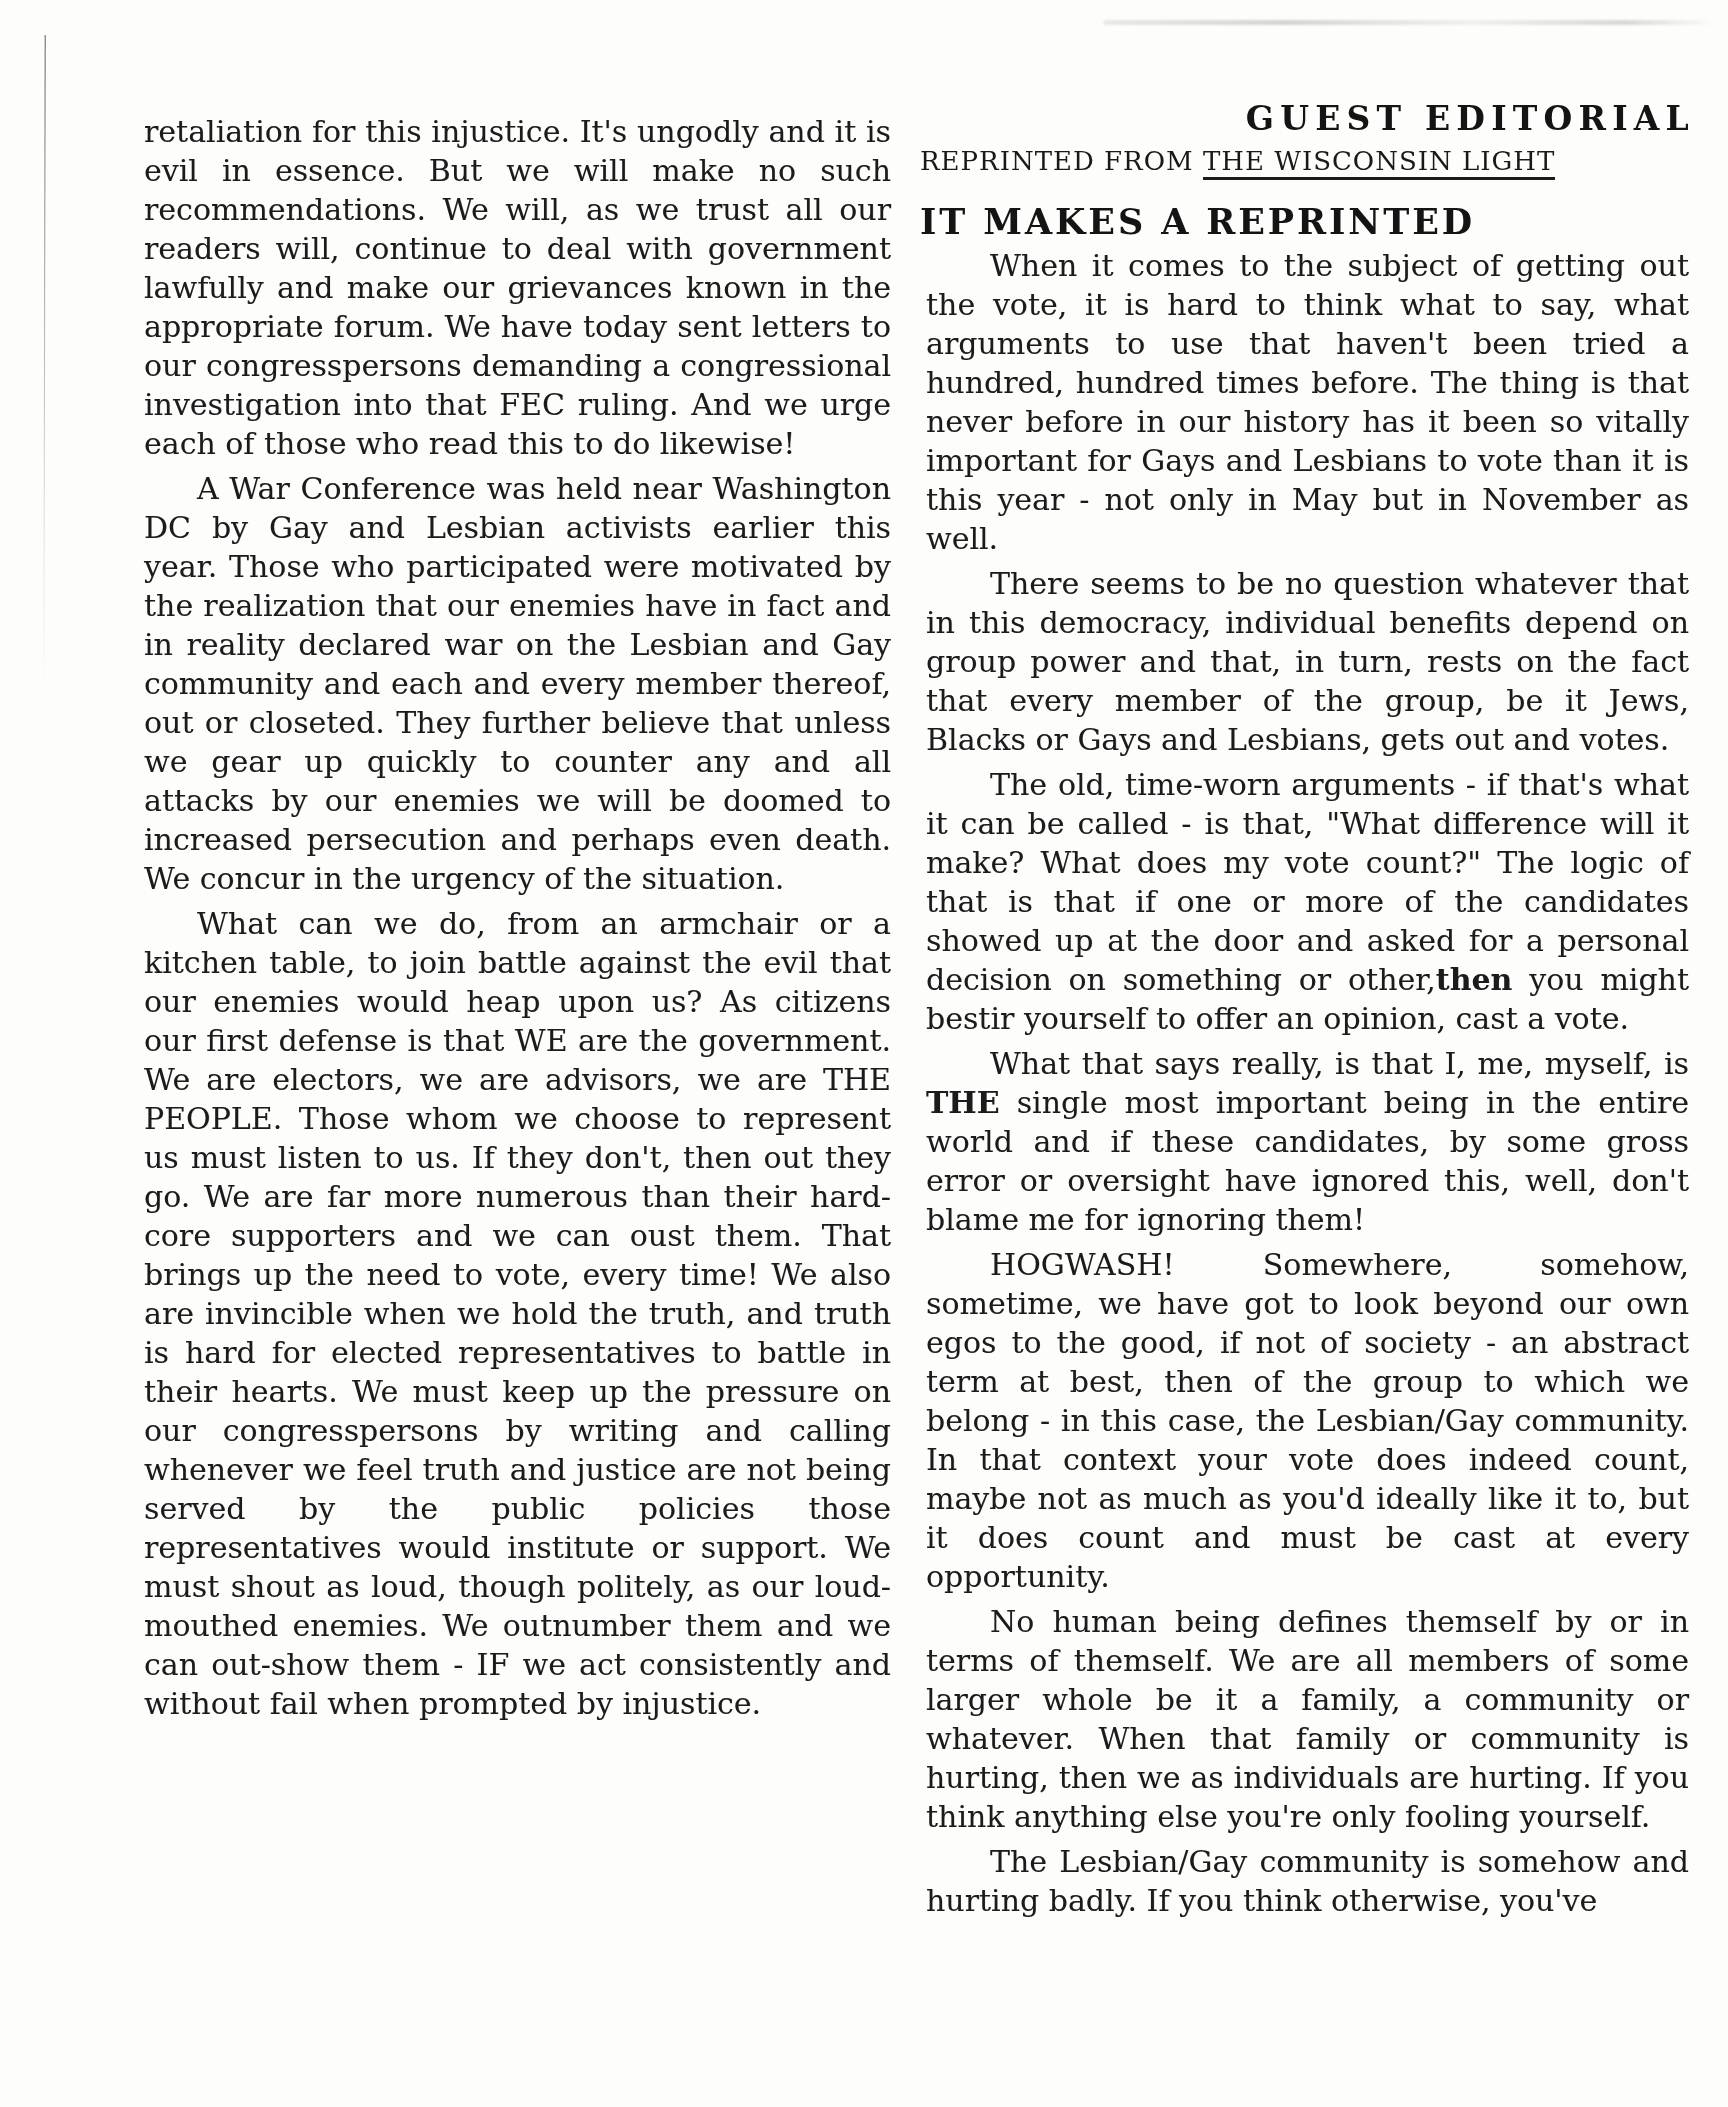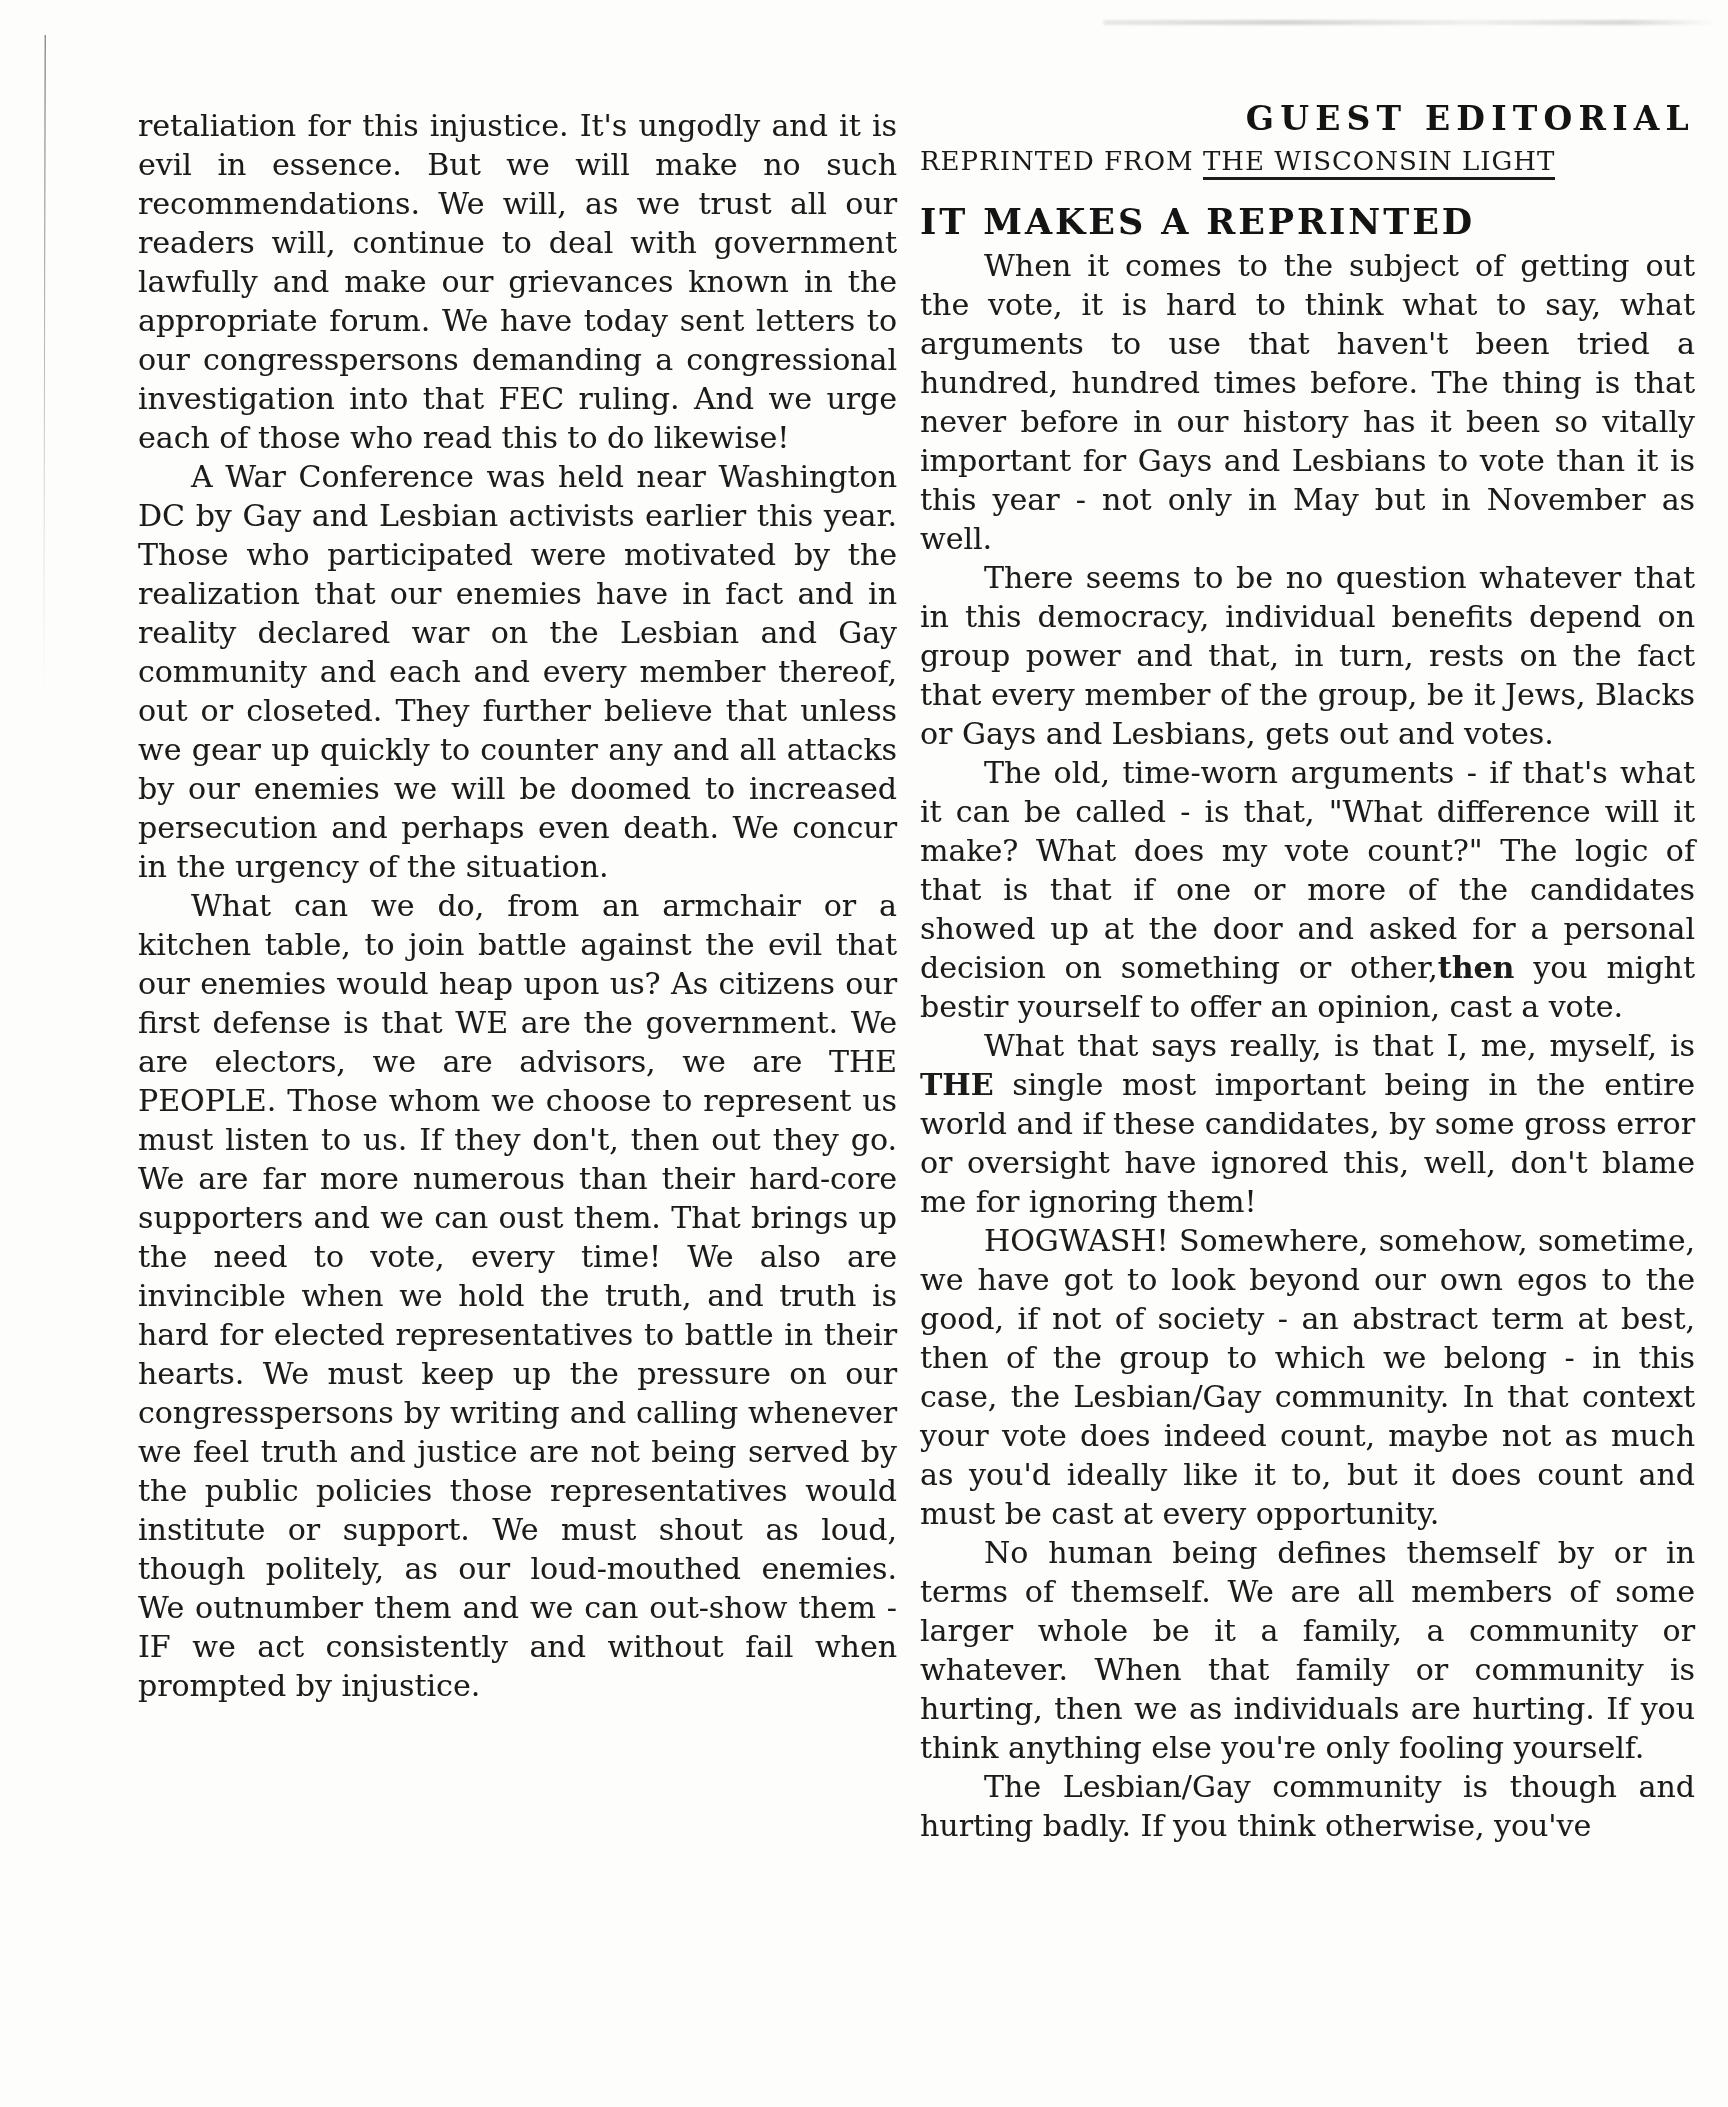--- a/index.html
+++ b/index.html
@@ -28,21 +28,21 @@
       rgba(150,150,150,.12) 60%, rgba(120,120,120,.28) 85%,
       rgba(160,160,160,0));
     border-radius:2.4px; filter:blur(1px);
   }
 
   .col { position:absolute; }
   .col-left  { left:138px;  top:106px; width:759px; }
   .col-right { left:920px; top:102px; width:775px; }
 
   .para {
-    margin:0;
+    margin:6px;
     font-size:30px;
     line-height:39px;
     text-align:justify;
     text-indent:0;
     text-shadow:0.3px 0.3px 0 rgba(20,20,20,.22);
   }
   .col-left  .para.indent { text-indent:53px; }
   .col-right .para.indent { text-indent:64px; }
   .bold { font-weight:700; }
 
@@ -111,18 +111,18 @@
     <h1 class="kicker">GUEST EDITORIAL</h1>
     <div class="reprint"><span>REPRINTED FROM </span><span class="src-underline">THE WISCONSIN LIGHT</span></div>
     <h2 class="title">IT MAKES A REPRINTED</h2>
     <div id="right-paragraphs">
         <p class="para indent"><span>When it comes to the subject of getting out the vote, it is hard to think what to say, what arguments to use that haven't been tried a hundred, hundred times before. The thing is that never before in our history has it been so vitally important for Gays and Lesbians to vote than it is this year - not only in May but in November as well.</span></p>
         <p class="para indent"><span>There seems to be no question whatever that in this democracy, individual benefits depend on group power and that, in turn, rests on the fact that every member of the group, be it Jews, Blacks or Gays and Lesbians, gets out and votes.</span></p>
         <p class="para indent"><span>The old, time-worn arguments - if that's what it can be called - is that, "What difference will it make? What does my vote count?" The logic of that is that if one or more of the candidates showed up at the door and asked for a personal decision on something or other,</span><span class="bold">then</span><span> you might bestir yourself to offer an opinion, cast a vote.</span></p>
         <p class="para indent"><span>What that says really, is that I, me, myself, is </span><span class="bold">THE</span><span> single most important being in the entire world and if these candidates, by some gross error or oversight have ignored this, well, don't blame me for ignoring them!</span></p>
         <p class="para indent"><span>HOGWASH! Somewhere, somehow, sometime, we have got to look beyond our own egos to the good, if not of society - an abstract term at best, then of the group to which we belong - in this case, the Lesbian/Gay community. In that context your vote does indeed count, maybe not as much as you'd ideally like it to, but it does count and must be cast at every opportunity.</span></p>
         <p class="para indent"><span>No human being defines themself by or in terms of themself. We are all members of some larger whole be it a family, a community or whatever. When that family or community is hurting, then we as individuals are hurting. If you think anything else you're only fooling yourself.</span></p>
-        <p class="para indent"><span>The Lesbian/Gay community is though and hurting badly. If you think otherwise, you've</span></p>
+        <p class="para indent"><span>The Lesbian/Gay community is somehow and hurting badly. If you think otherwise, you've</span></p>
       </div>
   </section>
 
 </div>
 
 
 </body></html>

